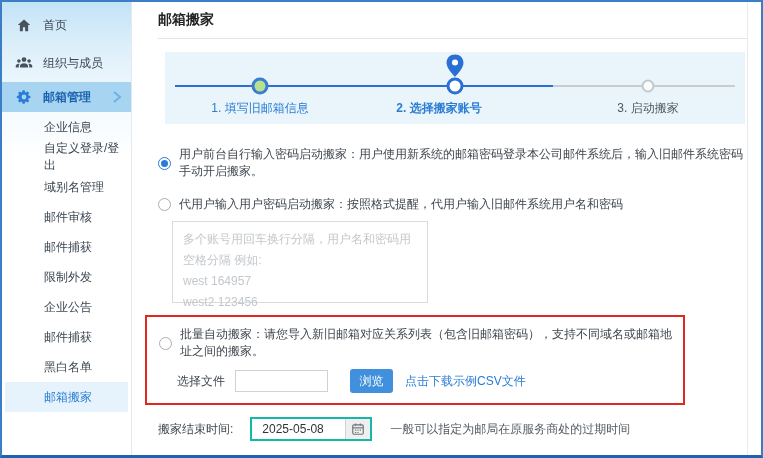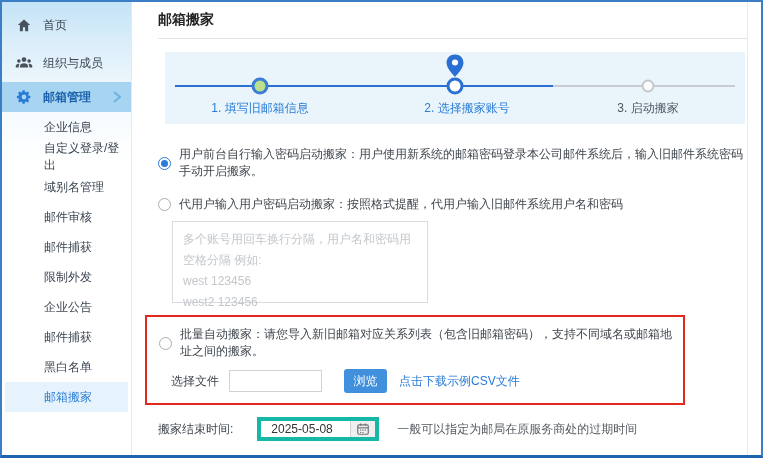--- a/index.html
+++ b/index.html
@@ -33,46 +33,46 @@
   .stepper { position:relative; margin-top:13px; margin-left:7px; width:580px; height:72px; background:#e9f5fb; }
   .track { position:absolute; left:10px; right:10px; top:33px; height:2px; background:#c9cdd1; }
   .track-done { position:absolute; left:0; top:0; height:2px; width:378px; background:#2a6fd4; }
   .dot { position:absolute; top:34px; transform:translate(-50%,-50%); border-radius:50%; box-sizing:border-box; background:#fff; }
   .dot.done { left:95px; width:17px; height:17px; border:3px solid #3a7cd6; background:var(--step-done-fill,#b9e18c); }
   .dot.current { left:290px; width:17px; height:17px; border:3px solid #2a6fd4; background:#fff; }
   .dot.pending { left:483px; width:13px; height:13px; border:2px solid #c4c8cc; background:#fafdfe; }
   .pin { position:absolute; left:290px; top:2px; transform:translateX(-50%); width:22px; height:27px; }
   .step-label { position:absolute; top:48px; transform:translateX(-50%); font-size:12px; white-space:nowrap; }
   .step-label.l1 { left:95px; color:var(--link,#2a7cd5); }
-  .step-label.l2 { left:302px; color:var(--link,#2a7cd5); }
+  .step-label.l2 { left:274px; color:var(--link,#2a7cd5);font-weight:bold; }
   .step-label.l3 { left:483px; color:#4c5560; }
   
   .radio-row { display:flex; align-items:center; gap:8px; font-size:12px; color:#3f464e; cursor:pointer; }
   .r1 { margin-top:22px; }
   .r2 { margin-top:16px; }
   .radio { width:13px; height:13px; border-radius:50%; box-sizing:border-box; border:1px solid #a9aeb4; background:#fff; flex:0 0 13px; position:relative; }
   .radio.checked { border-color:var(--accent,#2a7ad7); }
   .radio.checked::after { content:""; position:absolute; left:2px; top:2px; width:7px; height:7px; border-radius:50%; background:var(--accent,#2a7ad7); }
   .acc-textarea {
     margin-top:8px; margin-left:14px; width:256px; height:82px; box-sizing:border-box;
     border:1px solid #d9dcdf; background:#fff; padding:7px 10px; font-size:12px; color:#c3c7cb; line-height:21px;
     cursor:text;
   }
   
   .batch-box {
     margin-top:12px; margin-left:-13px; width:540px; box-sizing:border-box;
     border:2px solid var(--highlight-border,#e0281e); padding:9px 10px 10px 12px; background:#fff;
   }
-  .file-row { display:flex; align-items:center; margin-top:9px; margin-left:12px; font-size:12px; color:#3f464e; }
+  .file-row { display:flex; align-items:center; margin-top:9px; margin-left:18px; font-size:12px; color:#3f464e; }
   .file-input { width:93px; height:22px; box-sizing:border-box; border:1px solid #cfd3d6; margin-left:10px; padding:0 4px; font-size:12px; }
   .browse-btn { margin-left:22px; width:43px; height:24px; border:none; background:#4190dd; color:#fff; font-size:12px; border-radius:3px; cursor:pointer; }
   .sample-link { margin-left:12px; color:var(--link,#2a7cd5); text-decoration:none; font-size:12px; cursor:pointer; }
   
   .date-row { display:flex; align-items:center; margin-top:12px; font-size:12px; color:#3f464e; }
-  .date-group { display:flex; align-items:stretch; margin-left:24px; width:122px; height:24px; box-sizing:border-box; border:4px solid #14b8a6; background:#fff; }
+  .date-group { display:flex; align-items:stretch; margin-left:17px; width:122px; height:24px; box-sizing:border-box; border:2px solid #14b8a6; background:#fff; }
   .date-value { flex:1; display:flex; align-items:center; padding-left:10px; color:#333; }
   .cal-btn { width:24px; display:flex; align-items:center; justify-content:center; background:#efefef; border-left:1px solid #cfd3d6; cursor:pointer; }
   .date-hint { margin-left:18px; color:#555b62; }
 </style>
 </head>
 <body>
 
 <div class="frame">
 
   <div class="sidebar">
@@ -166,21 +166,21 @@
       <span>用户前台自行输入密码启动搬家：用户使用新系统的邮箱密码登录本公司邮件系统后，输入旧邮件系统密码手动开启搬家。</span>
     </div>
 
     <div class="radio-row r2">
       <span class="radio"></span>
       <span>代用户输入用户密码启动搬家：按照格式提醒，代用户输入旧邮件系统用户名和密码</span>
     </div>
 
     <div class="acc-textarea">
       <div>多个账号用回车换行分隔，用户名和密码用空格分隔 例如:</div>
-      <div>west 123456</div>
+      <div>west 164957</div>
       <div>west2 123456</div>
     </div>
 
     <div class="batch-box">
       <div class="radio-row">
         <span class="radio"></span>
         <span>批量自动搬家：请您导入新旧邮箱对应关系列表（包含旧邮箱密码），支持不同域名或邮箱地址之间的搬家。</span>
       </div>
       <div class="file-row">
         <span>选择文件</span>

